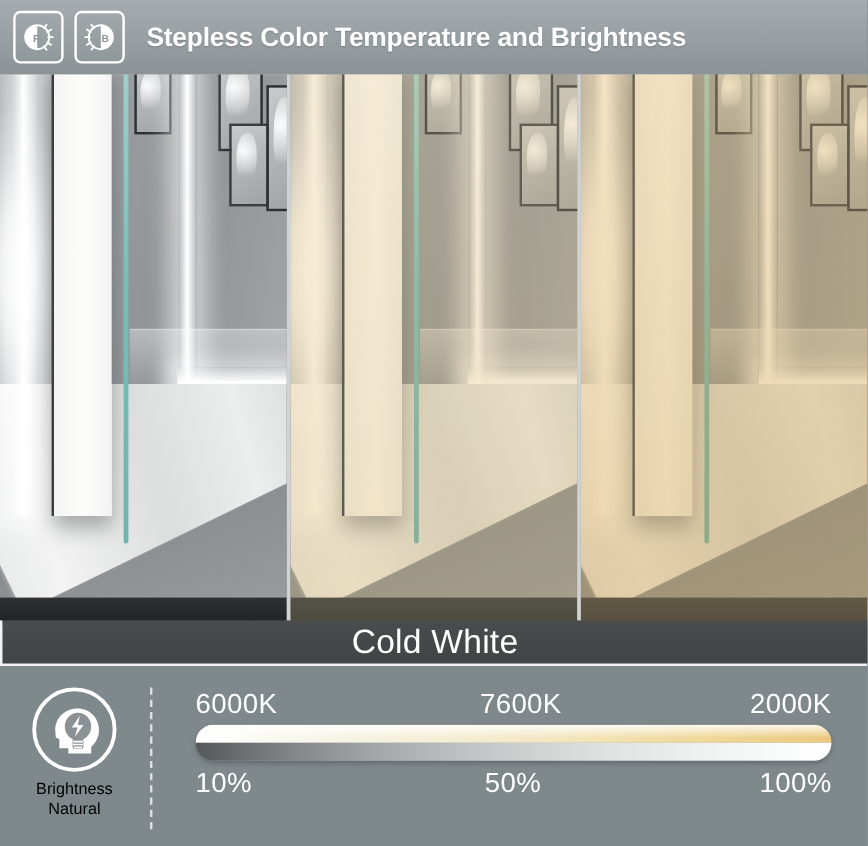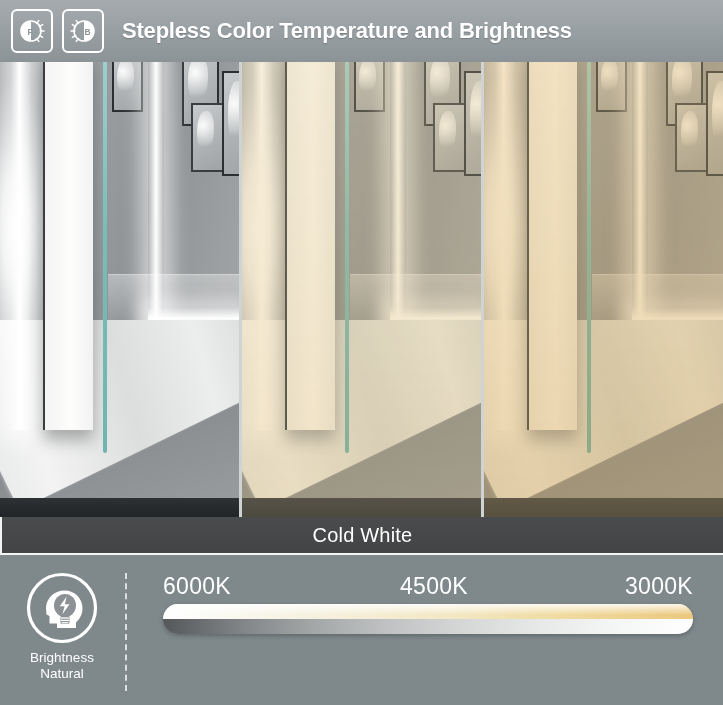--- a/index.html
+++ b/index.html
@@ -186,21 +186,21 @@
   .labels {
     position: absolute;
     left: 0; top: 517px;
     width: 723px; height: 38px;
     display: flex;
   }
   .label-cell {
     flex: 1 1 0;
     background: linear-gradient(180deg, #4a4b4c 0%, #434445 100%);
     color: #ffffff;
-    font-size: 20px;
+    font-size: 28px;
     display: flex;
     align-items: center;
     justify-content: center;
     letter-spacing: 0.2px;
     border-bottom: 2px solid #f2f3f3;
   }
   .label-cell + .label-cell { margin-left: 3px; }
   .label-cell.is-first { border-left: 2px solid #f2f3f3; }
   .label-cell.is-last  { border-right: 2px solid #f2f3f3; }
 
@@ -219,21 +219,21 @@
     color: #f0f2f2;
   }
   .memory-icon {
     width: 74px; height: 74px;
     margin: 0 auto 5px auto;
     display: block;
   }
   .memory-label {
     font-size: 13.5px;
     line-height: 16px;
-    color: #ffffff;
+    color: #000000;
   }
   .v-divider {
     position: absolute;
     left: 125px; top: 16px;
     width: 0;
     height: 118px;
     border-left: 2px dashed rgba(236,240,240,0.85);
   }
 
   .slider-zone {
@@ -423,26 +423,31 @@
         <div>Natural</div>
       </div>
     </div>
 
     <div class="v-divider"></div>
 
     <div class="slider-zone">
 
       <div class="row kelvin">
         <span>6000K</span>
-        <span>4500K</span>
-        <span>3000K</span>
+        <span>7600K</span>
+        <span>2000K</span>
       </div>
 
       <div class="slider">
         <div class="slider-top"></div>
         <div class="slider-bot"></div>
         <div class="slider-gloss"></div>
       </div>
 
+      <div class="row percent">
+        <span>10%</span>
+        <span>50%</span>
+        <span>100%</span>
+      </div>
     </div>
   </div>
 
 </div>
 
 </body></html>

